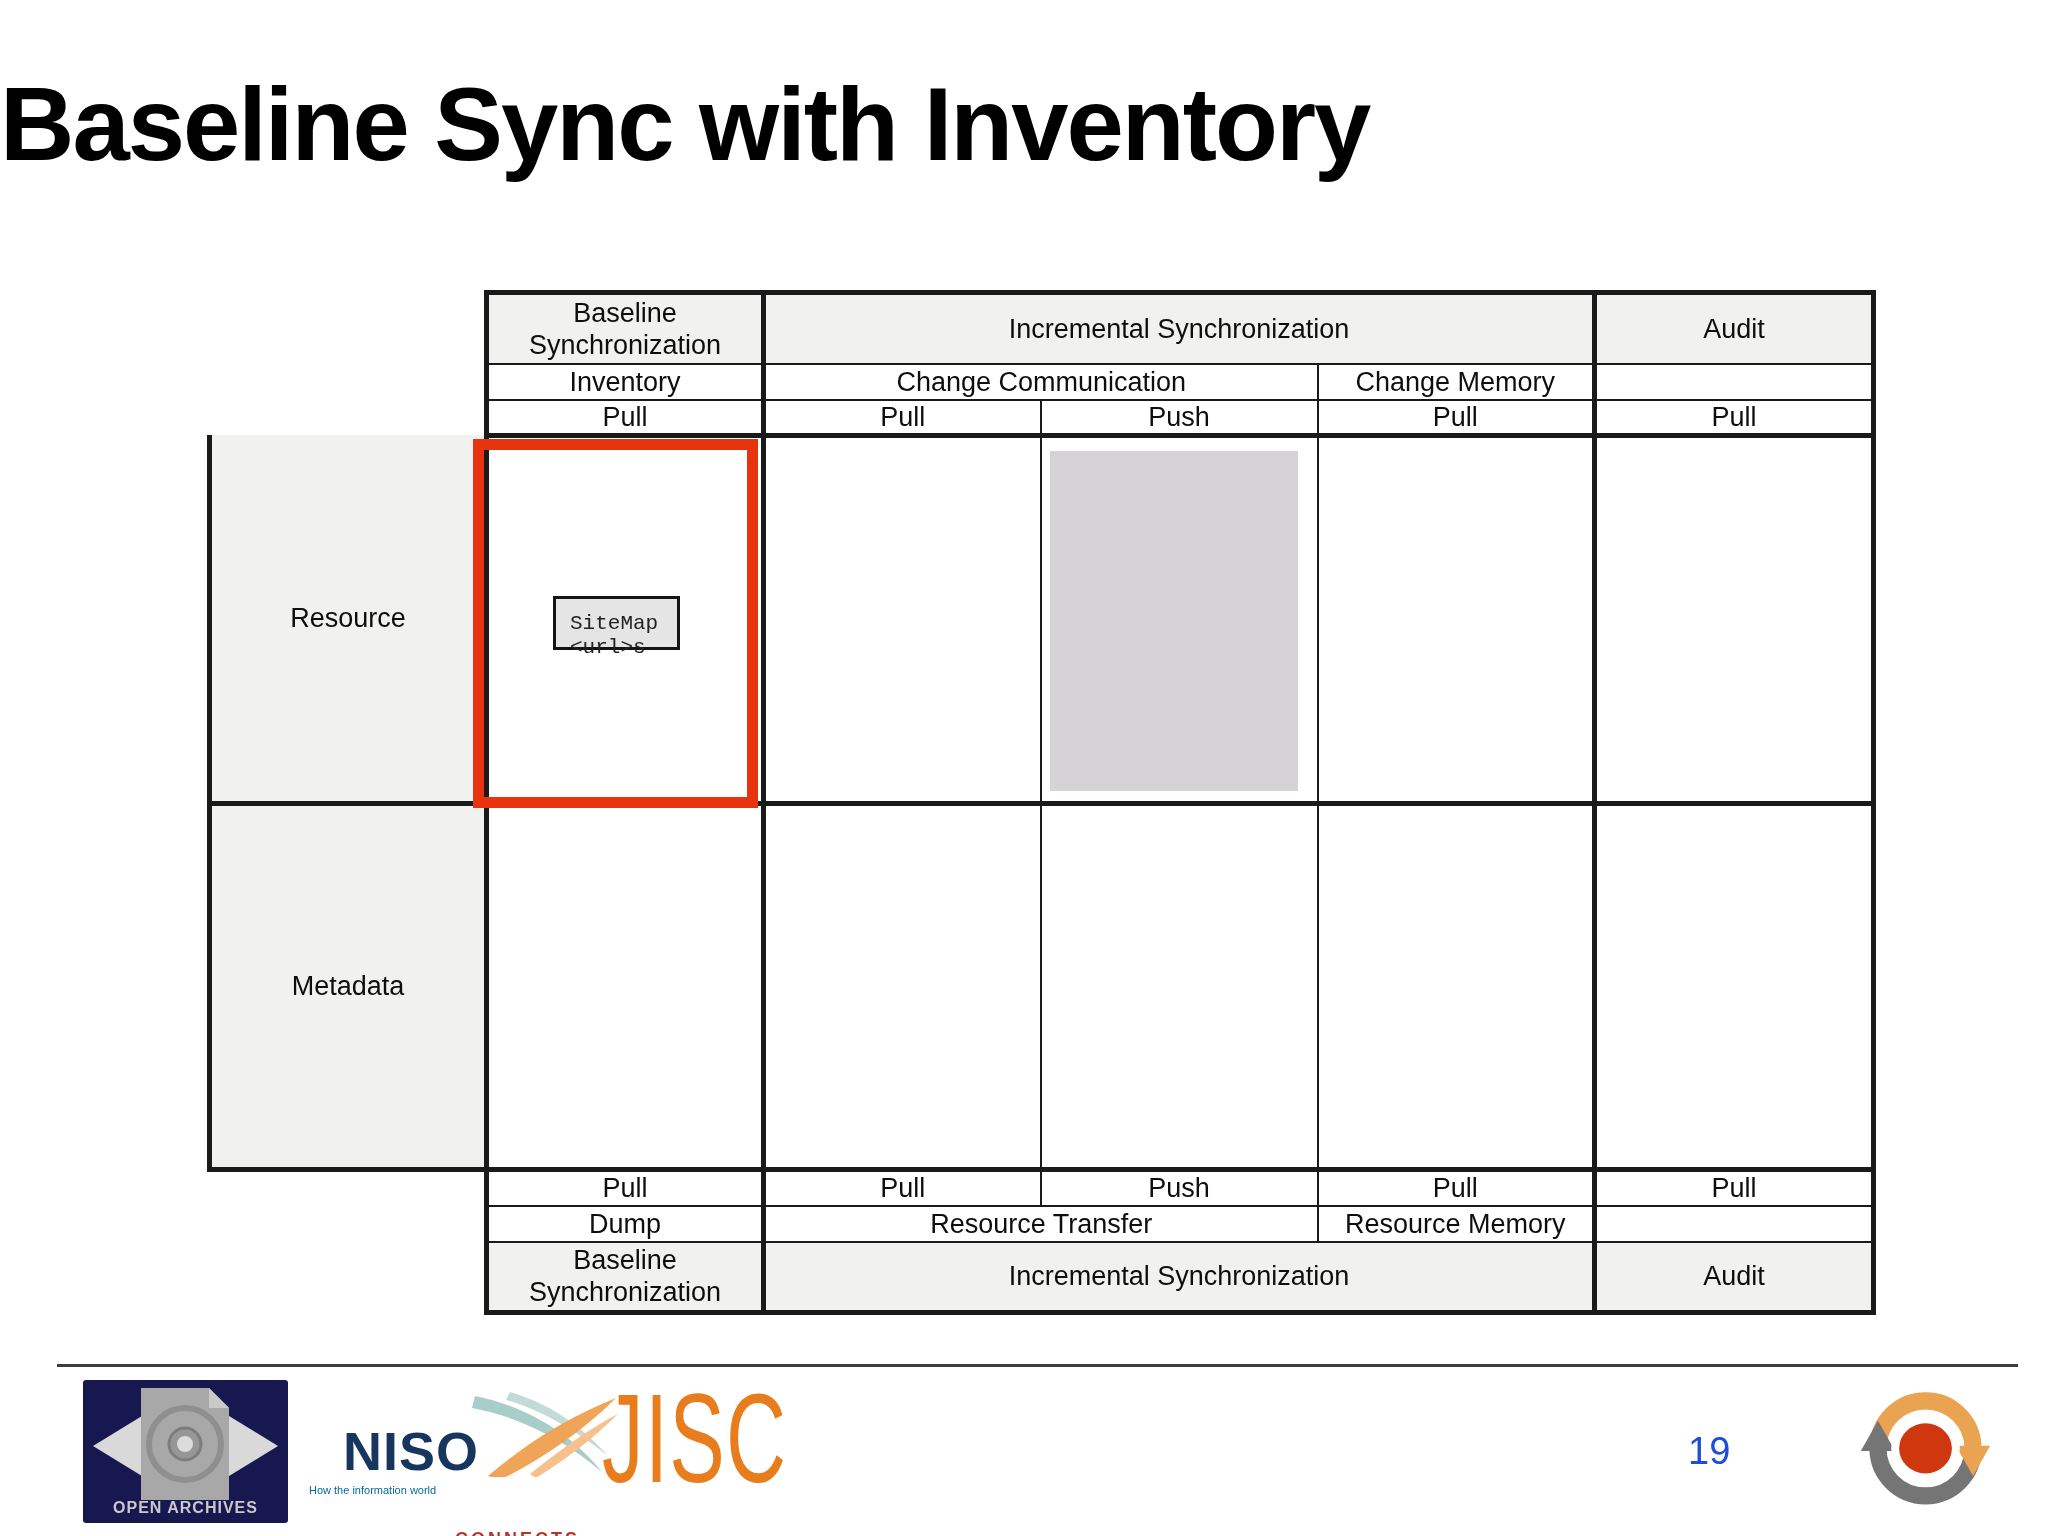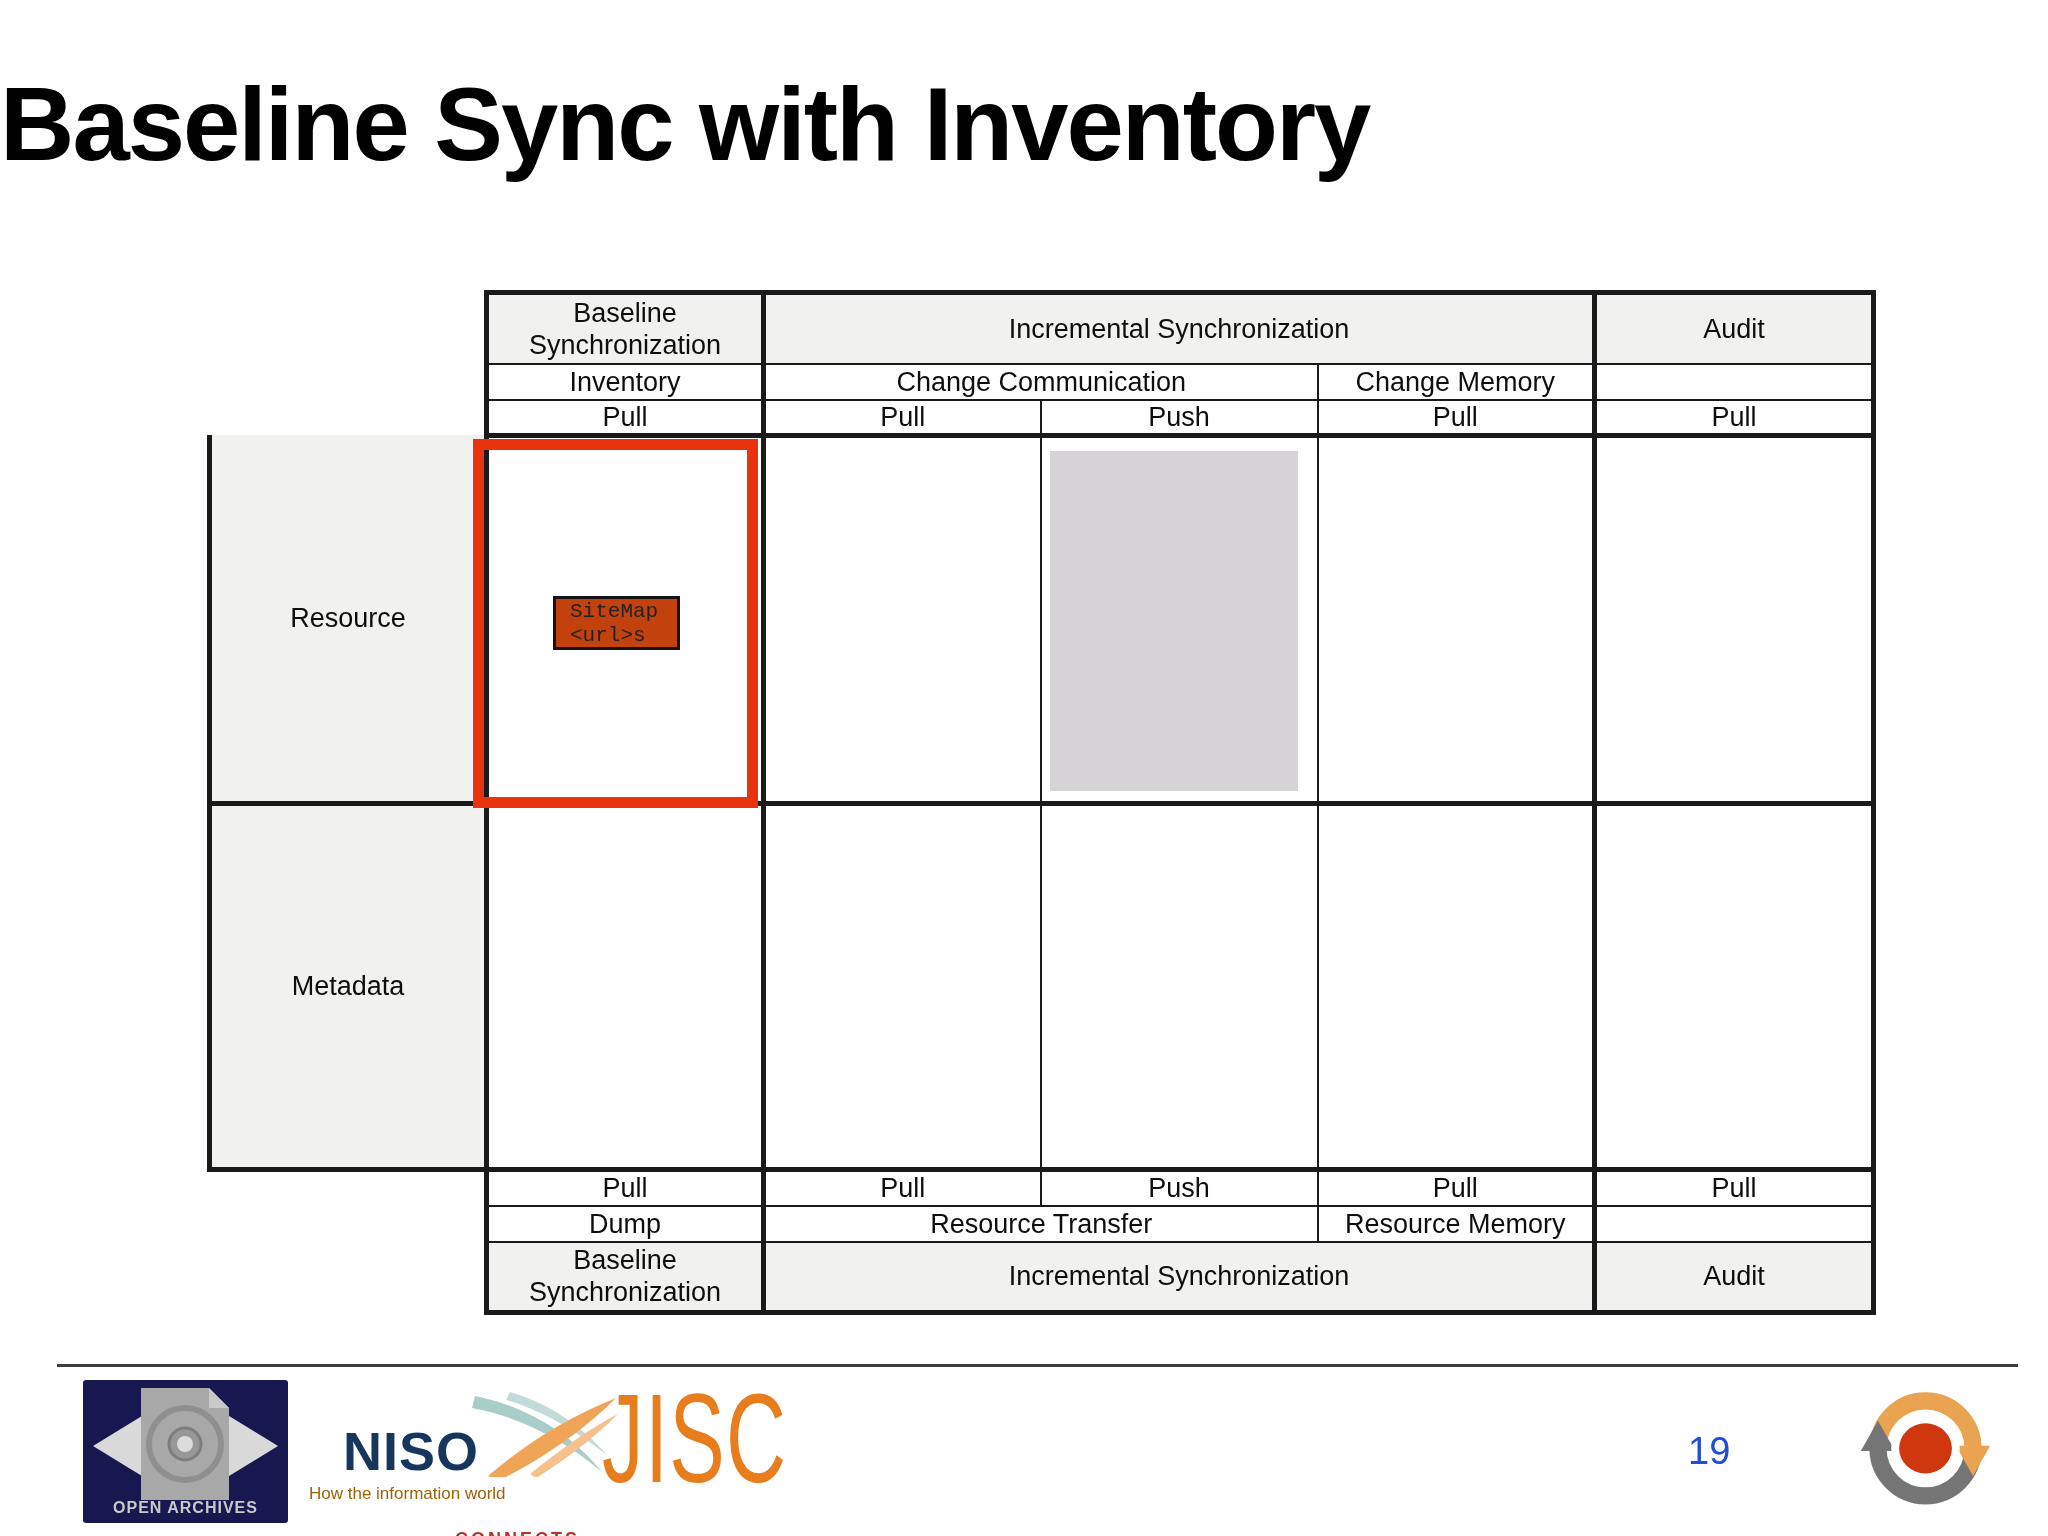--- a/index.html
+++ b/index.html
@@ -22,35 +22,35 @@
 
   
   .gray-box{position:absolute;left:8px;top:13px;width:248px;height:340px;background:#d5d3d5;}
 
   
   .highlight-rect{position:absolute;left:473px;top:439px;width:285px;height:369px;
                   border:11px solid #e9330f;box-sizing:border-box;background:transparent;}
 
   
   .sitemap-box{position:absolute;left:553px;top:596px;width:127px;height:54px;
-               border:3px solid #141414;box-sizing:border-box;background:#c2410c;
+               border:3px solid #141414;box-sizing:border-box;background:#e5e5e5;
                font-family:"Liberation Mono","DejaVu Sans Mono",monospace;font-size:21px;
-               line-height:24px;color:#222;padding-left:14px;padding-top:1px;text-align:left;}
+               line-height:24px;color:#222;padding-left:14px;padding-top:13px;text-align:left;}
 
   
   .divider-line{position:absolute;left:57px;top:1364px;width:1961px;height:3px;background:#3d3d3d;}
 
   .oa-logo{position:absolute;left:83px;top:1380px;width:205px;height:143px;background:#181850;border-radius:3px;}
   .oa-label{position:absolute;left:0;bottom:6px;width:100%;text-align:center;color:#c9c9c9;
             font-size:16px;font-weight:bold;letter-spacing:1px;}
 
   .niso-logo{position:absolute;left:295px;top:1392px;width:330px;height:130px;}
   .niso-swoosh{position:absolute;left:175px;top:0px;width:150px;height:85px;}
   .niso-word{position:absolute;left:48px;top:28px;font-size:54px;font-weight:bold;color:#17365d;letter-spacing:1px;}
-  .niso-tag1{position:absolute;left:14px;top:92px;font-size:17px;color:#a16207;white-space:nowrap;}
+  .niso-tag1{position:absolute;left:14px;top:92px;font-size:11px;color:#0369a1;white-space:nowrap;}
   .niso-tag2{position:absolute;left:160px;top:112px;font-size:18px;font-weight:bold;color:#b5352a;letter-spacing:3px;margin-top:25px;}
 
   .jisc-logo{position:absolute;left:602px;top:1376px;font-size:126px;font-weight:400;color:#e87d1e;
              transform:scaleX(0.66);transform-origin:left top;letter-spacing:2px;line-height:1;}
 
   .page-number{position:absolute;left:1688px;top:1430px;font-size:38px;color:#1d4ed8;text-align:center;}
 
   .cycle-logo{position:absolute;left:1853px;top:1385px;width:145px;height:132px;}
 </style>
 </head>

